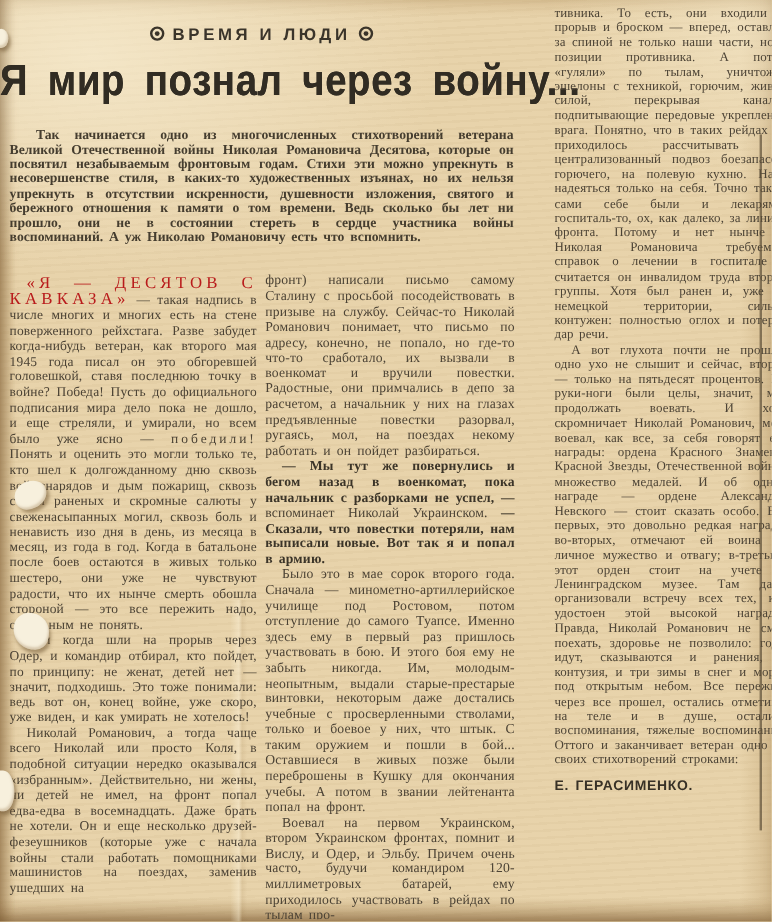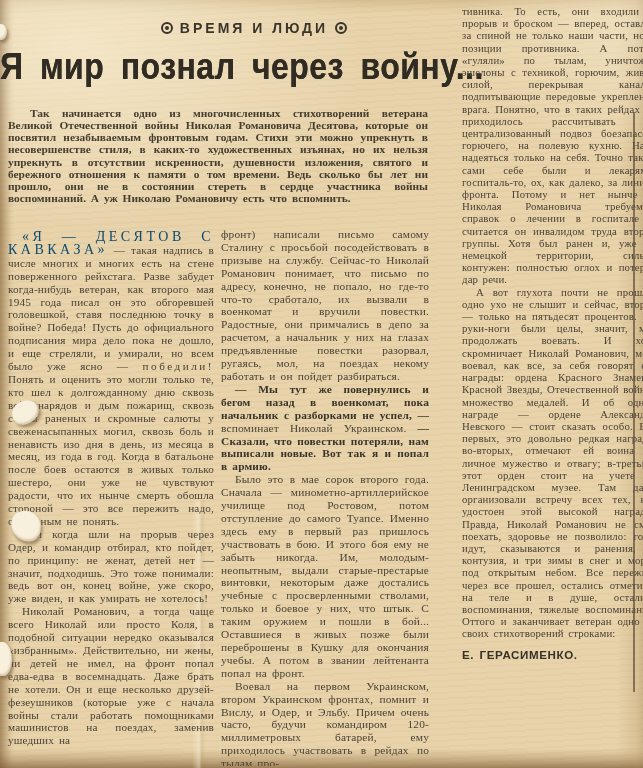--- a/index.html
+++ b/index.html
@@ -27,21 +27,21 @@
     box-shadow: 2px 3px 3px rgba(104,78,42,.5), inset -1px -2px 2px rgba(160,130,85,.35);}
   .hole-1{left:12px;top:401px;width:27px;height:23px;border-radius:55% 45% 60% 40%;transform:rotate(-12deg);}
   .hole-2{left:11px;top:511px;width:30px;height:30px;border-radius:45% 55% 40% 60%;transform:rotate(8deg);}
   .hole-3{left:-6px;top:642px;width:18px;height:34px;border-radius:40% 60% 55% 45%;}
   .hole-4{left:-5px;top:24px;width:12px;height:16px;border-radius:50%;}
   .col-rule{position:absolute;left:633px;top:112px;width:2px;height:580px;background:rgba(92,78,56,.7);}
 
   .kicker{
     position:absolute;top:20px;left:0;width:436px;text-align:center;
     font-family:"Liberation Sans", sans-serif;font-weight:bold;
-    font-size:14px;letter-spacing:3px;color:#3a342a;white-space:nowrap;padding-left:36px;
+    font-size:14px;letter-spacing:3px;color:#3a342a;white-space:nowrap;
   }
   .kicker-icon{
     display:inline-block;width:8px;height:8px;border:2px solid #3a342a;border-radius:50%;
     position:relative;vertical-align:-1px;margin:0 7px;
   }
   .kicker-icon::after{
     content:"";position:absolute;left:2px;top:2px;width:4px;height:4px;border-radius:50%;background:#3a342a;
   }
   .headline{
     position:absolute;top:46px;left:0;width:436px;text-align:center;
@@ -54,21 +54,21 @@
     position:absolute;top:107px;left:8px;width:420px;
     font-weight:bold;font-size:11.4px;line-height:12.15px;
     text-align:justify;text-indent:22px;color:#453d2f;word-spacing:2px;
   }
   .col{position:absolute;text-align:justify;color:#4c4335;overflow:hidden;}
   .col-left{left:8px;top:231px;width:206px;height:534px;font-size:11.2px;line-height:12.9px;word-spacing:2px;letter-spacing:.15px;}
   .col-mid{left:221px;top:228px;width:208px;height:538px;font-size:11.4px;line-height:12.9px;word-spacing:2px;letter-spacing:.15px;}
   .col-right{left:462px;top:5px;width:194px;height:760px;font-size:10.8px;line-height:12.2px;word-spacing:1.6px;letter-spacing:.15px;}
   .col p{margin:0;text-indent:14px;}
   .col p.noindent{text-indent:0;}
-  .seg-lead-caps{font-size:14px;letter-spacing:3.5px;color:#0c4a6e;}
+  .seg-lead-caps{font-size:14px;letter-spacing:3.5px;color:#b91c1c;}
   .seg-bold{font-weight:bold;color:#3b3428;}
   .seg-spaced{letter-spacing:2.5px;}
   .verse{margin-top:9px;padding-left:26px;}
   .verse div{text-align:left;}
   .signature{margin-top:7px;padding-right:6px;
     font-family:"Liberation Sans", sans-serif;font-weight:bold;font-size:11.6px;letter-spacing:.6px;color:#383126;}
 </style>
 </head>
 <body>
 

